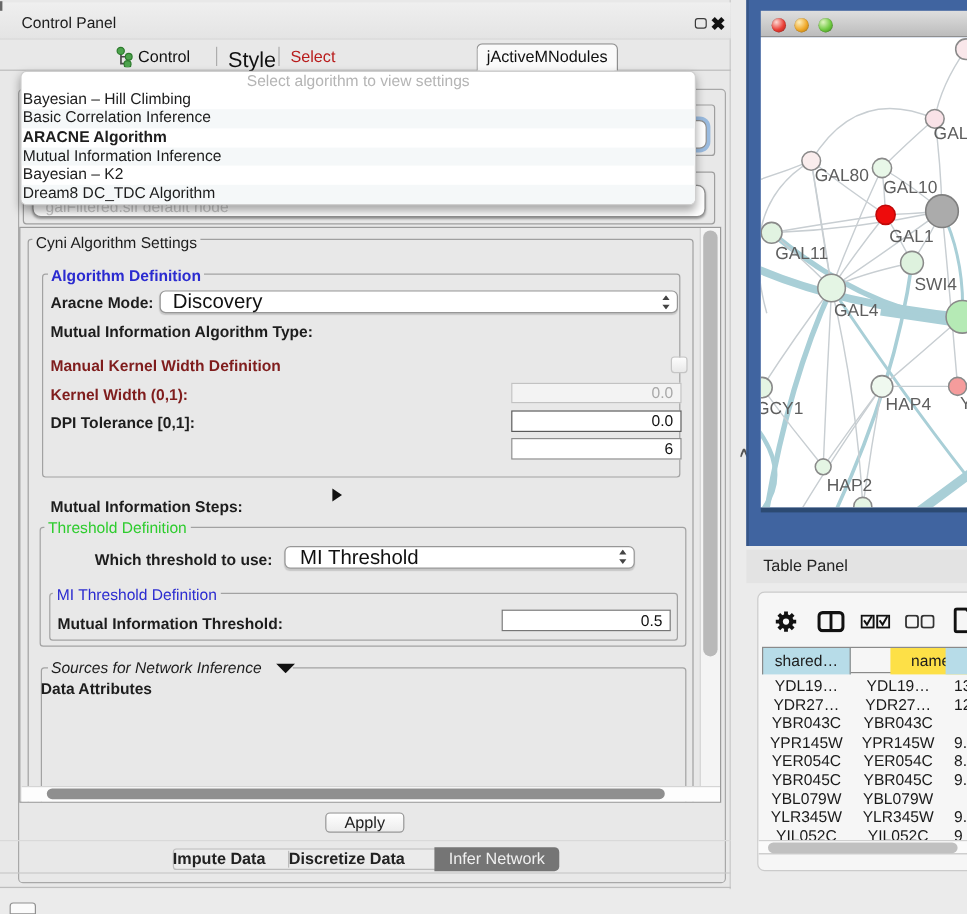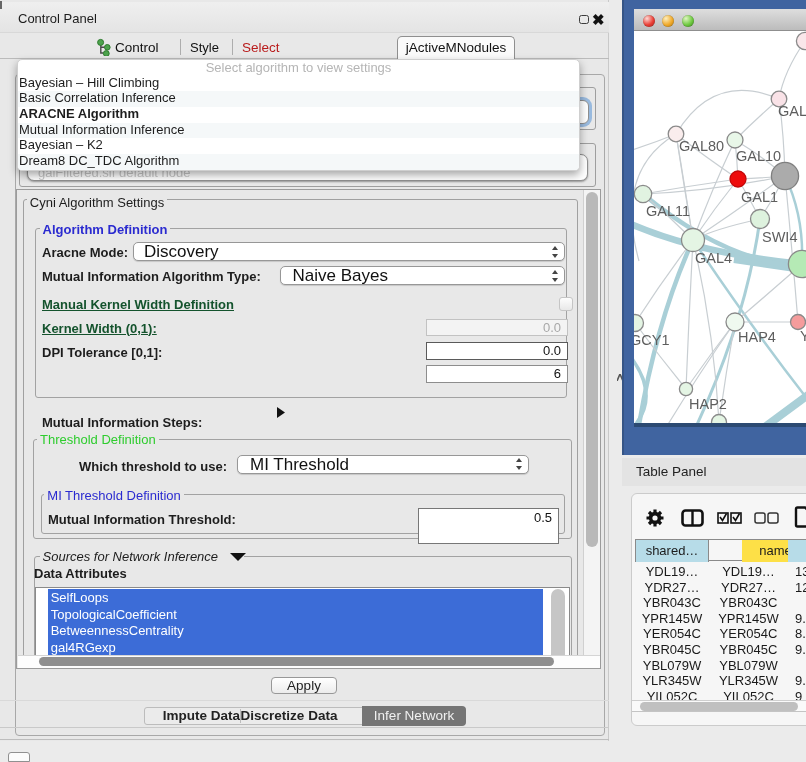--- a/index.html
+++ b/index.html
@@ -1,20 +1,20 @@
 <!DOCTYPE html>
 <html><head>
 <meta charset="utf-8">
 <style>
   * { margin:0; padding:0; box-sizing:border-box; }
   html,body { width:806px; height:762px; overflow:hidden; background:#ebebeb;
     font-family:"Liberation Sans", sans-serif; }
   .abs { position:absolute; }
   .b13 { font-size:13px; font-weight:bold; color:#1d1d1d; }
-  .g13 { font-size:13px; font-weight:bold; color:#14532d;text-decoration:underline; }
+  .g13 { font-size:13px; font-weight:bold; color:#7f1d1d; }
   .combo { position:absolute; background:#fff; border:1px solid #979797;
     border-radius:5px; font-size:17px; color:#111;
     box-shadow:0 1px 1px rgba(0,0,0,0.15); }
   .combo .ar { position:absolute; right:5px; top:50%; margin-top:-6px; width:8px; height:12px; }
   .field { position:absolute; background:#fff; font-size:13px; color:#111;
     text-align:right; padding-right:6px; }
   .grp { position:absolute; border:1px solid #a2a2a2; border-radius:3px; }
   .gtitle { position:absolute; background:#e8e8e8; padding:0 3px; font-size:13px; }
 </style>
 </head>
@@ -30,21 +30,21 @@
 
 <div class="abs" style="left:0;top:58px;width:609px;height:1px;background:#bbb;"></div>
 <svg class="abs" style="left:96px;top:38px;" width="15" height="18" viewBox="0 0 15 18">
   <path d="M4.8 7 L4.8 15 L7.5 15 M4.8 9.3 L8.7 9.3" stroke="#4a4a4a" stroke-width="1.4" fill="none"></path>
   <circle cx="4.6" cy="4.4" r="3" fill="#4da34d" stroke="#2c7a2c"></circle>
   <circle cx="11.3" cy="9.3" r="2.8" fill="#4da34d" stroke="#2c7a2c"></circle>
   <circle cx="10.3" cy="15.5" r="2.9" fill="#4da34d" stroke="#2c7a2c"></circle>
 </svg>
 <div class="abs" style="left:115px;top:40px;font-size:13.5px;color:#111;">Control</div>
 <div class="abs" style="left:180px;top:39px;width:1px;height:16px;background:#adadad;"></div>
-<div class="abs" style="left:190px;top:40px;font-size:13px;color:#111;">Style</div>
+<div class="abs" style="left:190px;top:40px;font-size:18px;color:#111;">Style</div>
 <div class="abs" style="left:232px;top:39px;width:1px;height:16px;background:#adadad;"></div>
 <div class="abs" style="left:242px;top:40px;font-size:13.5px;color:#b91c1c;">Select</div>
 <div class="abs" style="left:292px;top:37px;width:105px;height:22px;background:#6f6f6f;color:#dcdcdc;font-size:17px;text-align:center;line-height:21px;margin-top:43px;">Cyni Toolbox</div>
 <div class="abs" style="left:397px;top:36px;width:118px;height:23px;background:#fafafa;border:1px solid #8f8f8f;border-bottom:none;border-radius:5px 5px 0 0;color:#111;font-size:13.5px;text-align:center;line-height:22px;">jActiveMNodules</div>
 
 <div class="abs" style="left:14.5px;top:74px;width:590px;height:662px;border:1px solid #a8a8a8;border-radius:4px;background:#e8e8e8;"></div>
 
 <div class="abs" style="left:19px;top:87px;width:577px;height:43px;border:1px solid #9e9e9e;border-radius:3px;"></div>
 <div class="abs" style="left:27px;top:100px;width:562px;height:24px;background:#fff;border:1px solid #8f8f8f;border-radius:6px;box-shadow:0 0 0 3px rgba(100,155,215,0.6);"></div>
 
@@ -63,65 +63,58 @@
 <div id="panelD" class="abs" style="left:16px;top:189px;width:585px;height:480px;border:1px solid #9b9b9b;background:#e8e8e8;overflow:hidden;">
  <div class="abs" style="left:5.5px;top:9px;width:555px;height:485px;border:1px solid #a0a0a0;border-radius:3px;"></div>
  <div class="gtitle" style="left:9.8px;top:4.5px;color:#1d1d1d;">Cyni Algorithm Settings</div>
  <div class="grp" style="left:18px;top:38px;width:532px;height:170px;"></div>
  <div class="gtitle" style="left:22.5px;top:31.5px;color:#2b2bd0;font-weight:bold;">Algorithm Definition</div>
  <div class="b13 abs" style="left:25px;top:54.5px;">Aracne Mode:</div>
  <div class="combo" style="left:116px;top:52px;width:432px;height:19px;line-height:18px;padding-left:10px;">Discovery<svg class="ar" viewBox="0 0 8 12">
         <path d="M4 0 L7 4 L1 4 Z M4 12 L7 8 L1 8 Z" fill="#444"></path>
       </svg></div>
  <div class="b13 abs" style="left:25px;top:79px;">Mutual Information Algorithm Type:</div>
- <div class="combo" style="left:262.6px;top:76px;width:285px;height:19px;line-height:18px;padding-left:12px;">Naive Bayes<svg class="ar" viewBox="0 0 8 12">
-        <path d="M4 0 L7 4 L1 4 Z M4 12 L7 8 L1 8 Z" fill="#444"></path>
-      </svg></div>
  <div class="g13 abs" style="left:25px;top:106.5px;">Manual Kernel Width Definition</div>
  <div class="abs" style="left:542px;top:106.5px;width:14px;height:14px;background:linear-gradient(#fdfdfd,#e8e8e8);border:1px solid #c5c5c5;border-radius:3px;"></div>
  <div class="g13 abs" style="left:25px;top:130.5px;">Kernel Width (0,1):</div>
  <div class="field" style="left:409px;top:129px;width:142px;height:17px;background:#f3f3f3;border:1px solid #c2c2c2;color:#a8a8a8;line-height:15px;">0.0</div>
  <div class="b13 abs" style="left:25px;top:154.5px;">DPI Tolerance [0,1]:</div>
  <div class="field" style="left:409px;top:152px;width:142px;height:18px;border:1px solid #5a5a5a;line-height:16px;">0.0</div>
  <div class="b13 abs" style="left:25px;top:177.5px;margin-top:47px;">Mutual Information Steps:</div>
  <div class="field" style="left:409px;top:175px;width:142px;height:18px;border:1px solid #8d8d8d;line-height:16px;">6</div>
  <svg class="abs" style="left:259px;top:215.5px;" width="10" height="13" viewBox="0 0 10 13">
       <path d="M1 1 L9 6.5 L1 12 Z" fill="#111"></path>
     </svg>
  <div class="grp" style="left:16px;top:248.5px;width:539px;height:100px;"></div>
  <div class="gtitle" style="left:20px;top:242px;color:#2ecc2e;">Threshold Definition</div>
  <div class="b13 abs" style="left:62px;top:268.5px;">Which threshold to use:</div>
  <div class="combo" style="left:220px;top:264.5px;width:292px;height:19.5px;line-height:18px;padding-left:12px;">MI Threshold<svg class="ar" viewBox="0 0 8 12">
         <path d="M4 0 L7 4 L1 4 Z M4 12 L7 8 L1 8 Z" fill="#444"></path>
       </svg></div>
  <div class="grp" style="left:23.5px;top:304px;width:524px;height:40px;"></div>
  <div class="gtitle" style="left:27.3px;top:297.5px;color:#2b2bd0;">MI Threshold Definition</div>
  <div class="b13 abs" style="left:31px;top:322.3px;">Mutual Information Threshold:</div>
- <div class="field" style="left:401px;top:318px;width:141px;height:36px;border:1px solid #777;line-height:18px;">0.5</div>
+ <div class="field" style="left:401px;top:318px;width:141px;height:18px;border:1px solid #777;line-height:18px;">0.5</div>
  <div class="grp" style="left:17px;top:365.5px;width:538px;height:130px;"></div>
  <div class="gtitle" style="left:22.5px;top:359px;color:#1d1d1d;padding-right:26px;font-style:italic;">Sources for Network Inference</div>
  <svg class="abs" style="left:213px;top:362.5px;" width="16" height="8" viewBox="0 0 16 8">
       <path d="M0 0 L16 0 L8 8 Z" fill="#111"></path>
     </svg>
  <div class="b13 abs" style="left:17px;top:376px;">Data Attributes</div>
- <div class="abs" style="left:18px;top:397px;width:535px;height:83px;background:#fff;border:1px solid #8a8a8a;">
-   <div class="abs" style="left:11.7px;top:1px;width:495px;height:66px;background:#3c6cd7;color:#fff;font-size:13px;line-height:16.4px;padding:1.3px 0 0 3px;">SelfLoops<br>TopologicalCoefficient<br>BetweennessCentrality<br>gal4RGexp</div>
-   <div class="abs" style="left:515px;top:1px;width:14px;height:78px;background:#c6c6c6;border-radius:7px;"></div>
- </div>
  <div class="abs" style="left:1px;top:465px;width:584px;height:15px;background:#fdfdfd;border-top:1px solid #d5d5d5;"></div>
  <div class="abs" style="left:22px;top:467px;width:515px;height:9px;background:#8f8f8f;border-radius:5px;"></div>
  <div class="abs" style="left:566px;top:0;width:19px;height:465px;background:#f4f4f4;border-left:1px solid #d0d0d0;"></div>
  <div class="abs" style="left:568.5px;top:2px;width:12px;height:355px;background:#b9b9b9;border-radius:6px;"></div>
 </div>
 
 <div class="abs" style="left:271px;top:677px;width:66px;height:17px;background:linear-gradient(#ffffff,#ececec);border:1px solid #989898;border-radius:4px;font-size:13.5px;color:#222;text-align:center;line-height:15px;">Apply</div>
 
 <div class="abs" style="left:0;top:700px;width:609px;height:1px;background:#d9d9d9;"></div>
 <div class="abs" style="left:144px;top:707px;width:322px;height:18px;background:#ebebeb;border:1px solid #bcbcbc;border-radius:3px;"></div>
-<div class="abs" style="left:144px;top:707px;width:96px;height:18px;font-size:13.5px;font-weight:bold;color:#222;text-align:right;line-height:17px;">Impute Data</div>
+<div class="abs" style="left:144px;top:707px;width:96px;height:18px;font-size:13.5px;font-weight:bold;color:#222;text-align:left;line-height:17px;">Impute Data</div>
 <div class="abs" style="left:240px;top:709px;width:1px;height:14px;background:#bcbcbc;"></div>
 <div class="abs" style="left:228px;top:707px;width:122px;height:18px;font-size:13.5px;font-weight:bold;color:#222;text-align:center;line-height:17px;">Discretize Data</div>
 <div class="abs" style="left:362px;top:706px;width:104px;height:20px;background:#757575;border-radius:0 4px 4px 0;font-size:13.5px;color:#f0f0f0;text-align:center;line-height:19px;">Infer Network</div>
 <div class="abs" style="left:0;top:727px;width:609px;height:1px;background:#c9c9c9;"></div>
 <div class="abs" style="left:0;top:739px;width:609px;height:1px;background:#bdbdbd;"></div>
 <div class="abs" style="left:8px;top:752px;width:22px;height:10px;background:#fbfbfb;border:1px solid #909090;border-radius:3px 3px 0 0;"></div>
 <svg class="abs" style="left:616.5px;top:373.5px;" width="6" height="7" viewBox="0 0 6 7">
     <path d="M0 7 L3 0 L6 7" fill="none" stroke="#555" stroke-width="1.6"></path>
   </svg>
 

